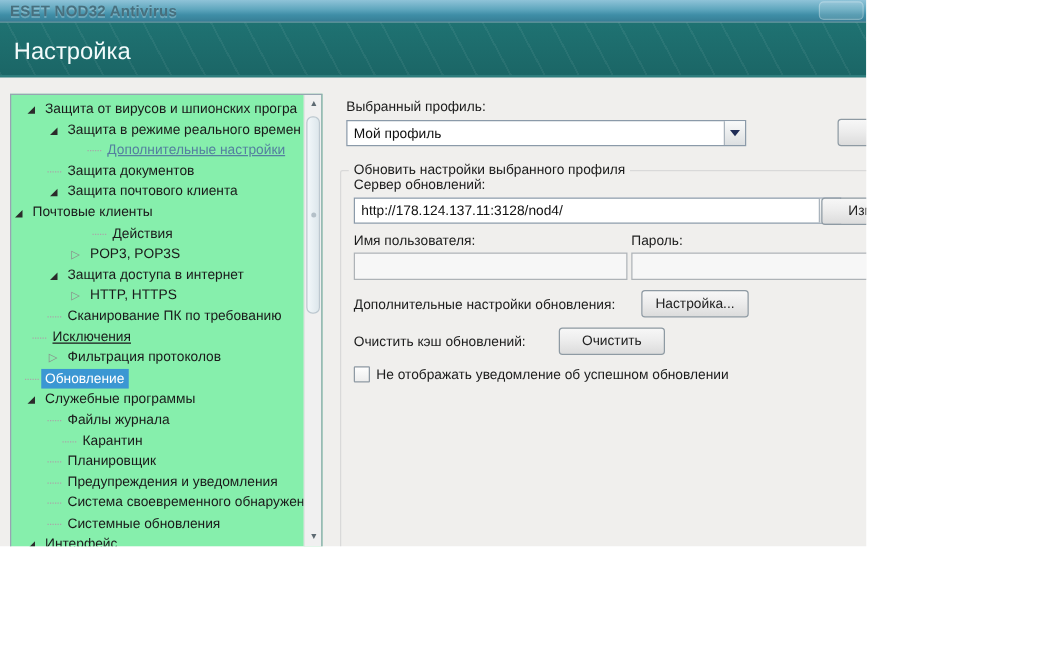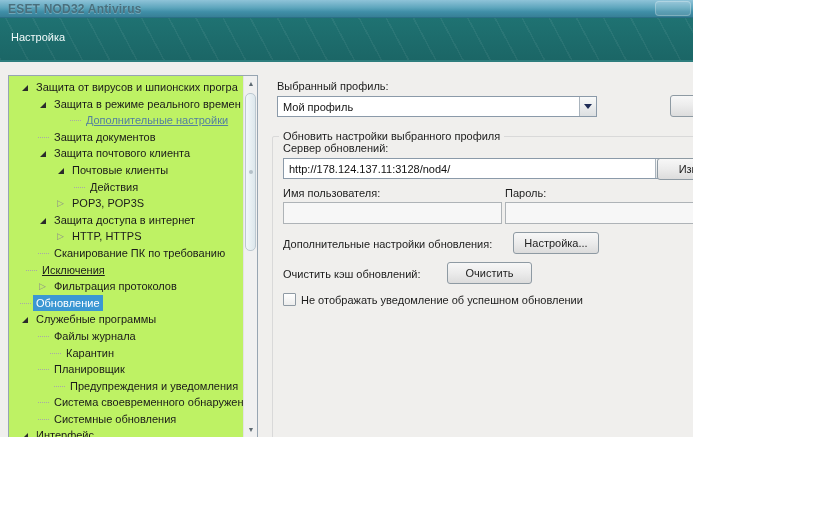--- a/index.html
+++ b/index.html
@@ -29,30 +29,30 @@
 
   
   .header {
     position:absolute; left:0; top:18px; width:100%; height:44px;
     background:
       repeating-linear-gradient(62deg, rgba(255,255,255,0.055) 0 1.5px, rgba(255,255,255,0) 1.5px 24px),
       linear-gradient(#1f7272, #1b6666);
     border-bottom:2px solid #2e7d7d;
   }
   .header .page-title {
-    position:absolute; left:11px; top:13px; font-size:11px; color:#f2fbfb;
+    position:absolute; left:11px; top:13px; font-size:19px; color:#f2fbfb;
   }
 
   
   .content { position:absolute; left:0; top:62px; width:100%; height:375px; }
 
   
   .tree-panel {
     position:absolute; left:8px; top:13px; width:250px; height:382px;
-    background:#bef264; border:1px solid #97a5b2; overflow:hidden;
+    background:#86efac; border:1px solid #97a5b2; overflow:hidden;
   }
   .tree-list { position:absolute; left:0; top:3px; width:236px; overflow:hidden; }
   .tree-row {
     height:16.6px; line-height:16.6px; font-size:11px; color:#1a1a1a;
     white-space:nowrap; display:flex; align-items:center; overflow:hidden;
   }
   .glyph { display:inline-block; width:14px; flex:0 0 14px; position:relative; height:16.6px; }
   .glyph.exp::after {
     content:""; position:absolute; left:3px; top:6px; width:0; height:0;
     border-bottom:6px solid #2b2b2b; border-left:6px solid transparent;
@@ -152,21 +152,21 @@
     <span class="tree-label link">Дополнительные настройки</span>
   </div>
           <div class="tree-row" style="padding-left: 28px;">
     <span class="glyph dots"></span>
     <span class="tree-label">Защита документов</span>
   </div>
           <div class="tree-row" style="padding-left: 28px;">
     <span class="glyph exp"></span>
     <span class="tree-label">Защита почтового клиента</span>
   </div>
-          <div class="tree-row" style="padding-left: 46px;">
+          <div class="tree-row" style="">
     <span class="glyph exp"></span>
     <span class="tree-label">Почтовые клиенты</span>
   </div>
           <div class="tree-row" style="padding-left: 64px;">
     <span class="glyph dots"></span>
     <span class="tree-label">Действия</span>
   </div>
           <div class="tree-row" style="padding-left: 46px;">
     <span class="glyph col"></span>
     <span class="tree-label">POP3, POP3S</span>
@@ -204,21 +204,21 @@
     <span class="tree-label">Файлы журнала</span>
   </div>
           <div class="tree-row" style="padding-left: 40px;">
     <span class="glyph dots"></span>
     <span class="tree-label">Карантин</span>
   </div>
           <div class="tree-row" style="padding-left: 28px;">
     <span class="glyph dots"></span>
     <span class="tree-label">Планировщик</span>
   </div>
-          <div class="tree-row" style="padding-left: 44px;">
+          <div class="tree-row" style="padding-left: 28px;">
     <span class="glyph dots"></span>
     <span class="tree-label">Предупреждения и уведомления</span>
   </div>
           <div class="tree-row" style="padding-left: 28px;">
     <span class="glyph dots"></span>
     <span class="tree-label">Система своевременного обнаружен</span>
   </div>
           <div class="tree-row" style="padding-left: 28px;">
     <span class="glyph dots"></span>
     <span class="tree-label">Системные обновления</span>

